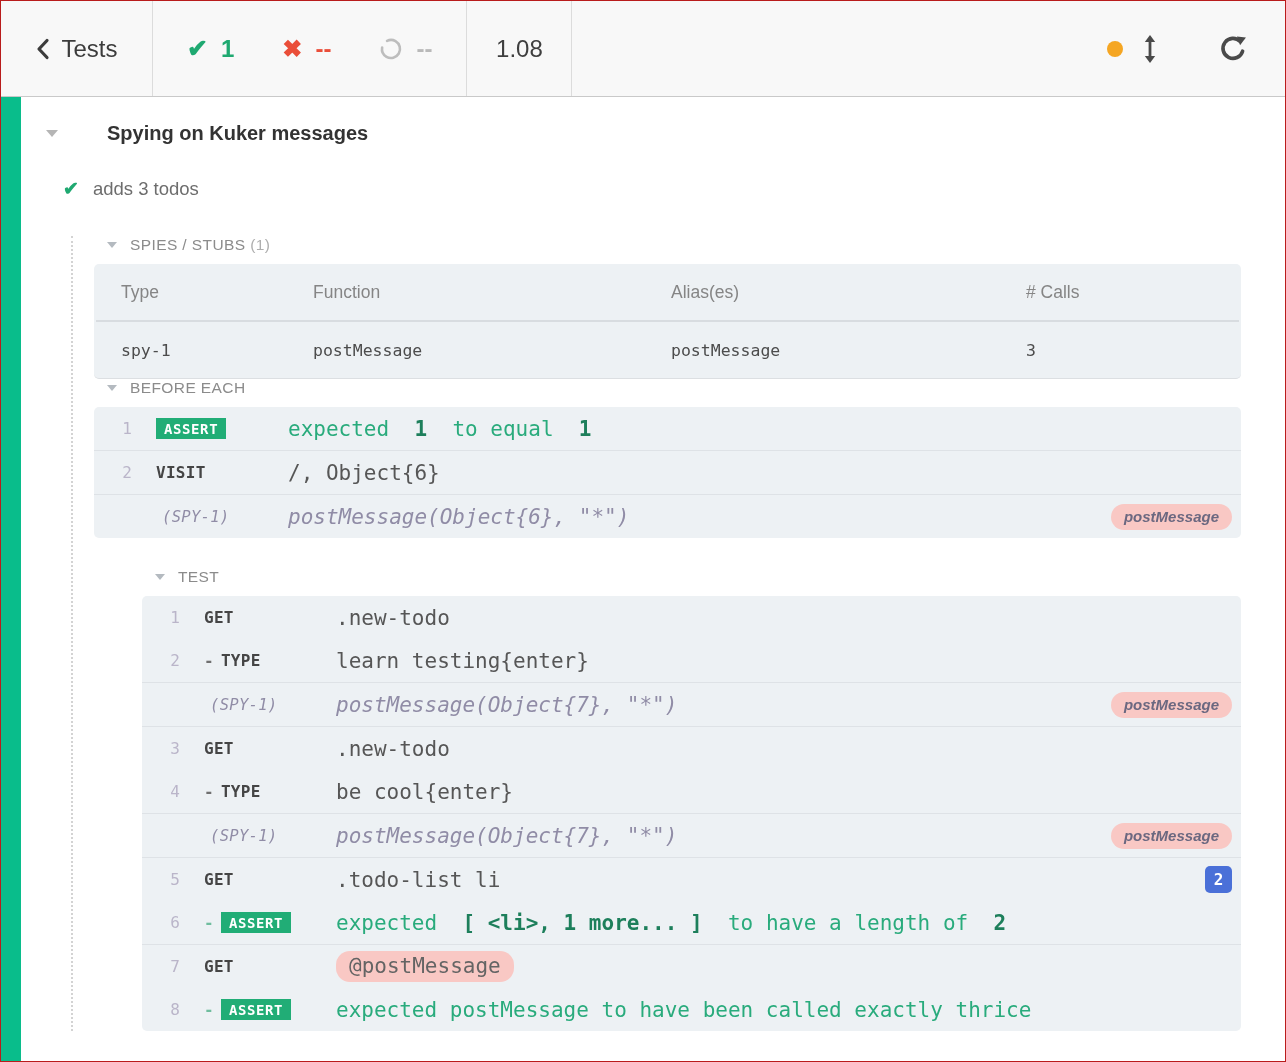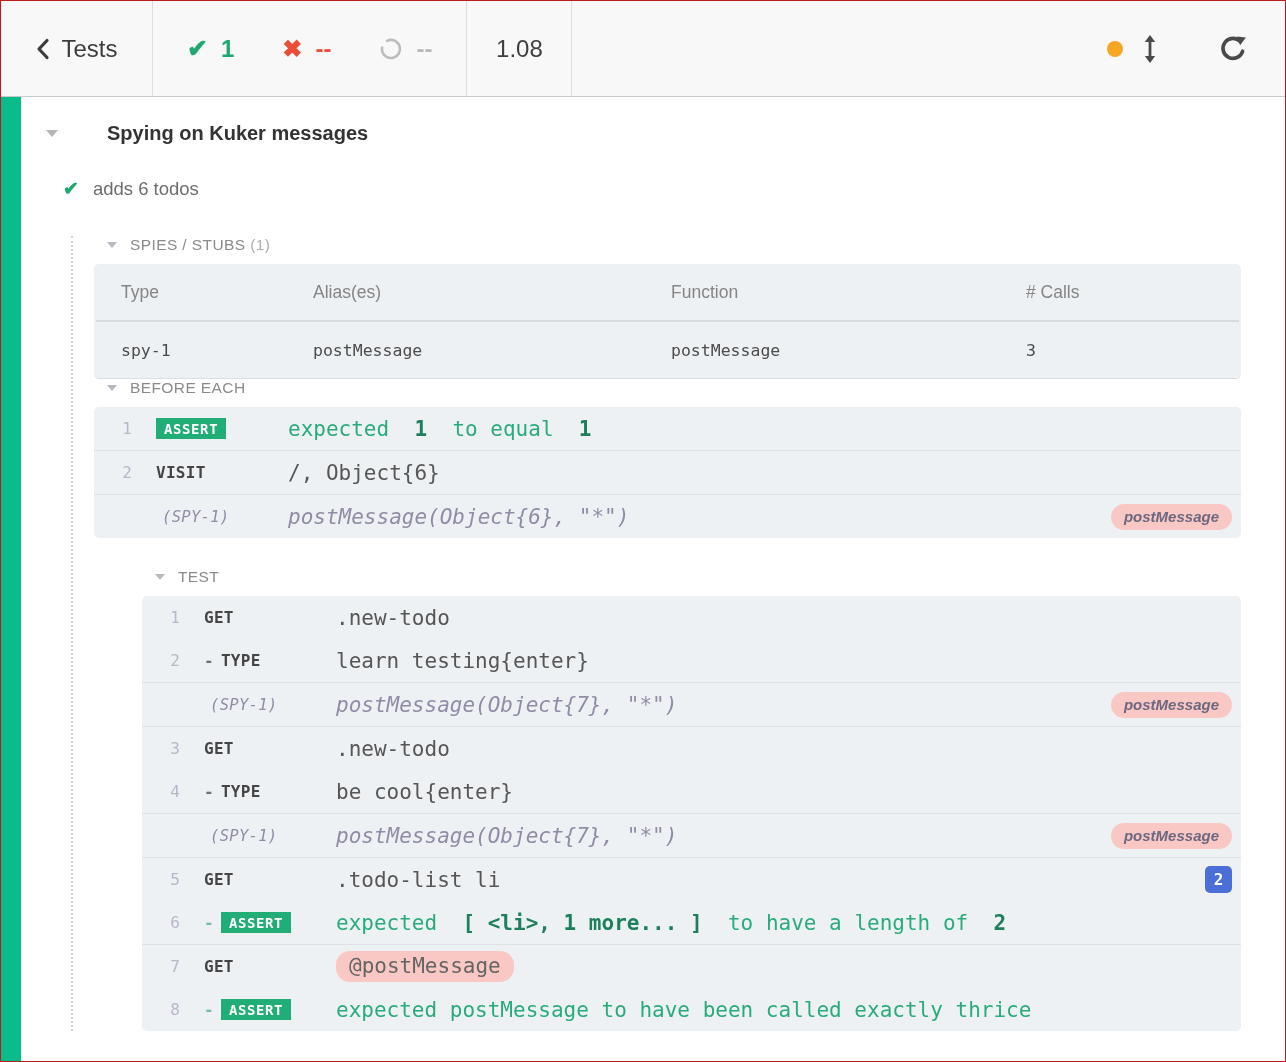--- a/index.html
+++ b/index.html
@@ -117,35 +117,35 @@
 
   <div class="content">
 
     <div class="suite-header">
       <div class="caret" style="border-top-color:#b5b5b5;"></div>
       <span class="suite-title">Spying on Kuker messages</span>
     </div>
 
     <div class="test-header">
       <span class="test-check">✔</span>
-      <span class="test-title">adds 6 todos</span>
+      <span class="test-title">adds 3 todos</span>
     </div>
 
     <div class="test-body">
 
       <div class="section">
         <div class="section-header">
           <div class="caret"></div>
           <span class="section-title"><span>SPIES / STUBS</span> <span class="section-count">(1)</span></span>
         </div>
         <div class="instr-table">
           <div class="tbl-row tbl-head">
             <div>Type</div>
+            <div>Function</div>
             <div>Alias(es)</div>
-            <div>Function</div>
             <div># Calls</div>
           </div>
           <div class="tbl-divider"></div>
           <div id="instr-rows">
               <div class="tbl-row tbl-data">
                 <div>spy-1</div>
                 <div>postMessage</div>
                 <div>postMessage</div>
                 <div>3</div>
               </div>

